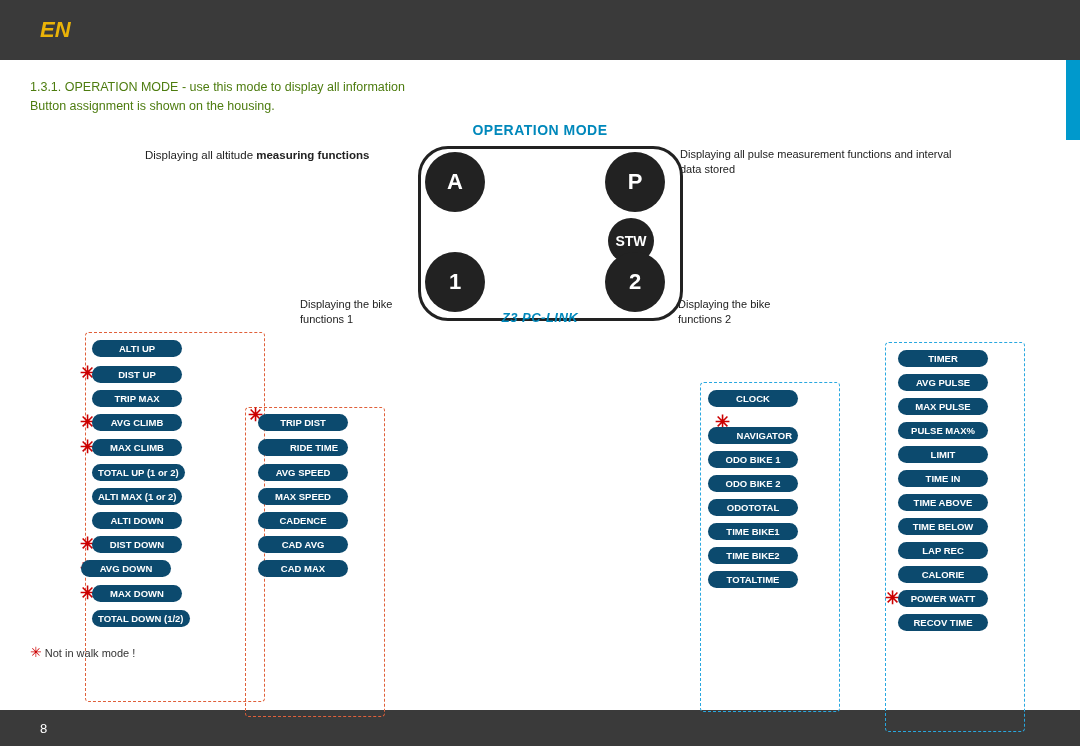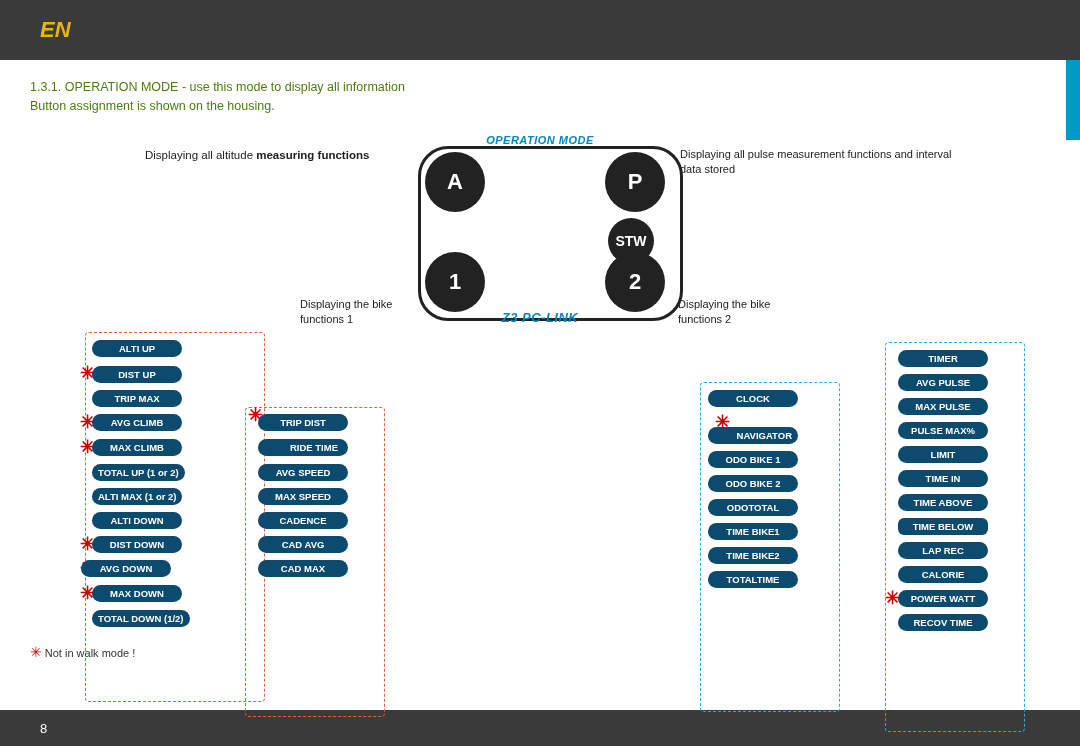--- a/index.html
+++ b/index.html
@@ -80,28 +80,26 @@
       height: 560px;
       margin-top: 6px;
     }
 
     
     .op-mode-label {
       position: absolute;
       left: 50%;
       transform: translateX(-50%);
       top: 0px;
-      font-style: italic;
-      font-weight: bold;
-      font-size: 11px;
+      font-weight: bold;
+      font-size: 14px;
       color: #0088bb;
       letter-spacing: 0.5px;
       white-space: nowrap;
       text-transform: uppercase;
-      margin-top: 12px;
     }
 
     
     .z3-label {
       position: absolute;
       left: 50%;
       transform: translateX(-50%);
       top: 188px;
       font-style: italic;
       font-weight: bold;
@@ -375,21 +373,21 @@
     <div class="btn-pill" style="left:868px; top:276px;">MAX PULSE</div>
 
     <div class="btn-pill" style="left:868px; top:300px;">PULSE MAX%</div>
 
     <div class="btn-pill" style="left:868px; top:324px;">LIMIT</div>
 
     <div class="btn-pill" style="left:868px; top:348px;">TIME IN</div>
 
     <div class="btn-pill" style="left:868px; top:372px;">TIME ABOVE</div>
 
-    <div class="btn-pill" style="left:868px; top:396px;border-radius:6px;">TIME BELOW</div>
+    <div class="btn-pill" style="left:868px; top:396px;">TIME BELOW</div>
 
     <div class="btn-pill" style="left:868px; top:420px;">LAP REC</div>
 
     <div class="btn-pill" style="left:868px; top:444px;">CALORIE</div>
 
     <span class="red-star" style="left:855px; top:465px;">✳</span>
     <div class="btn-pill" style="left:868px; top:468px;">POWER WATT</div>
 
     <div class="btn-pill" style="left:868px; top:492px;">RECOV TIME</div>
 

